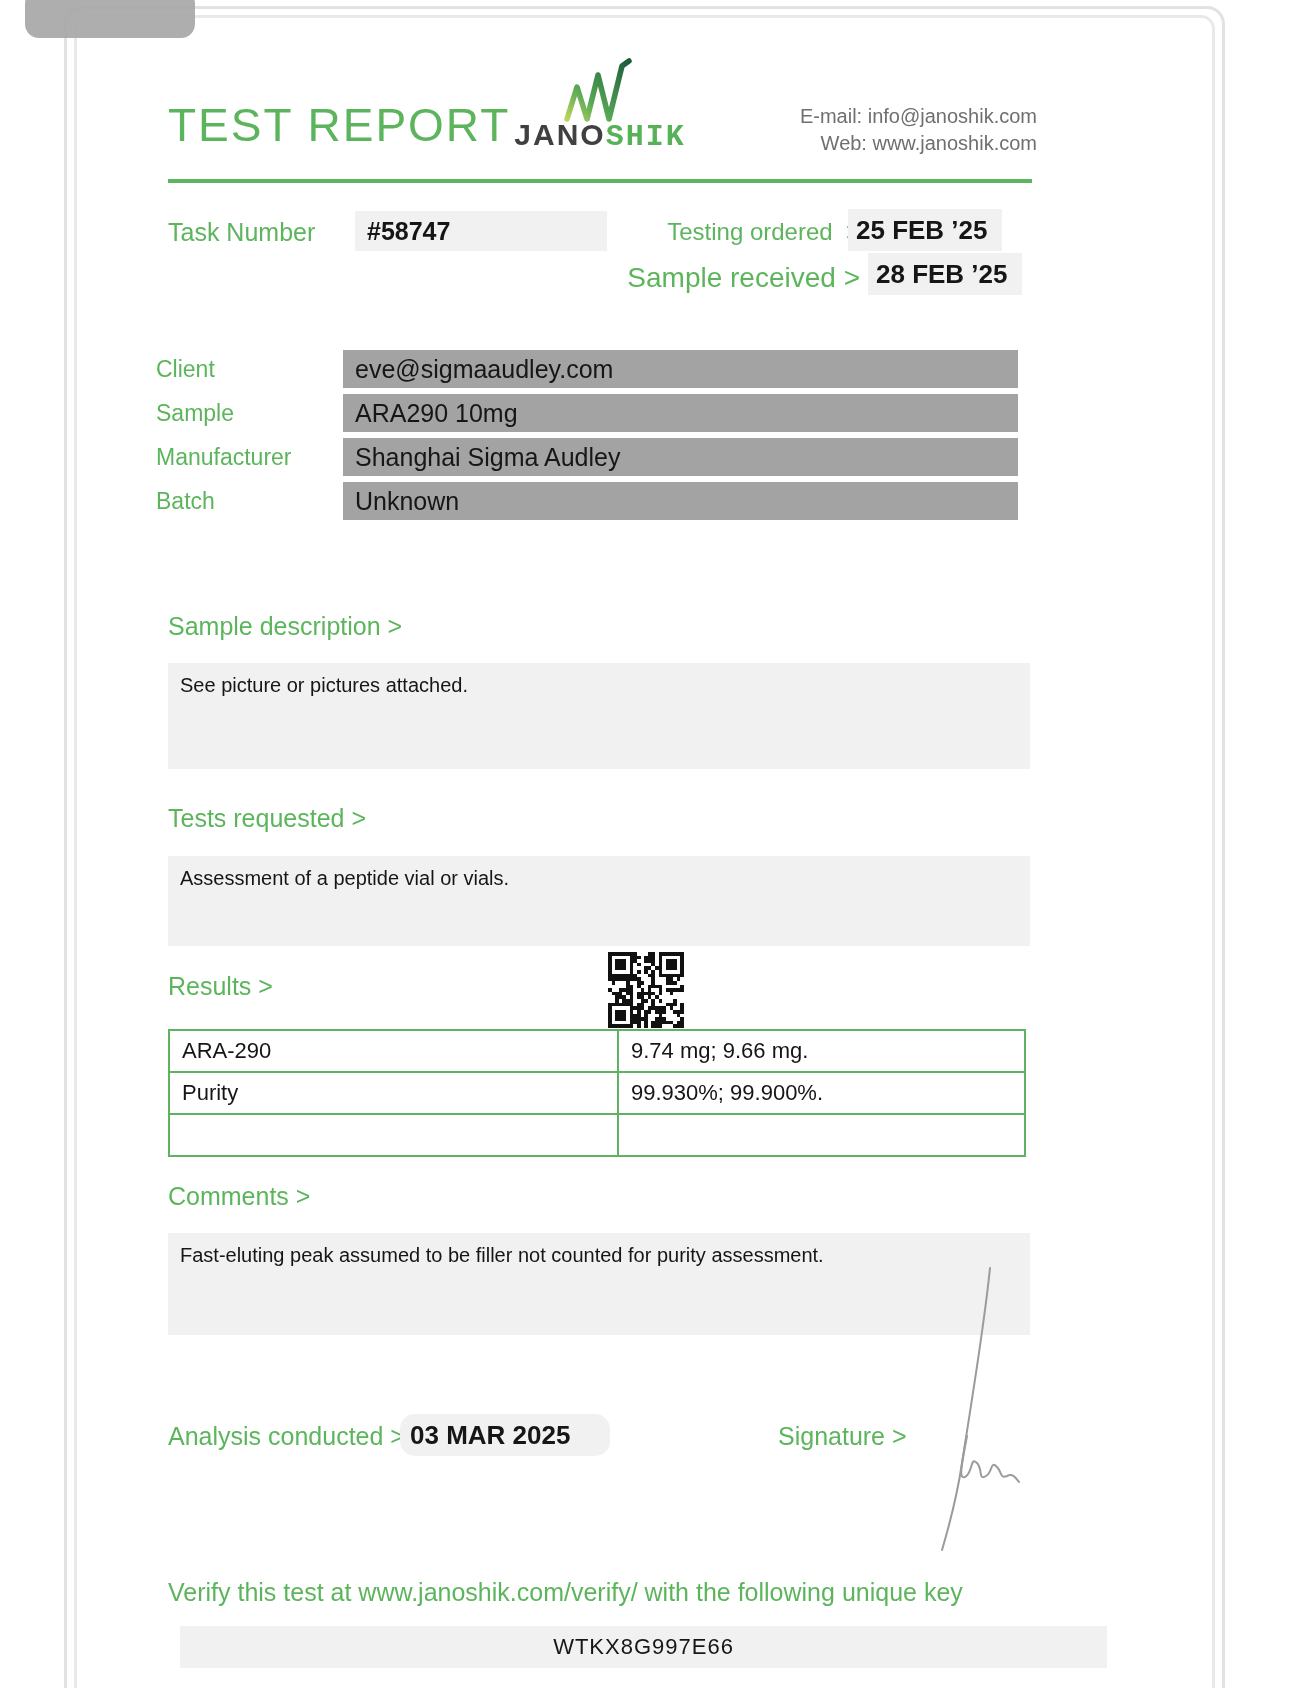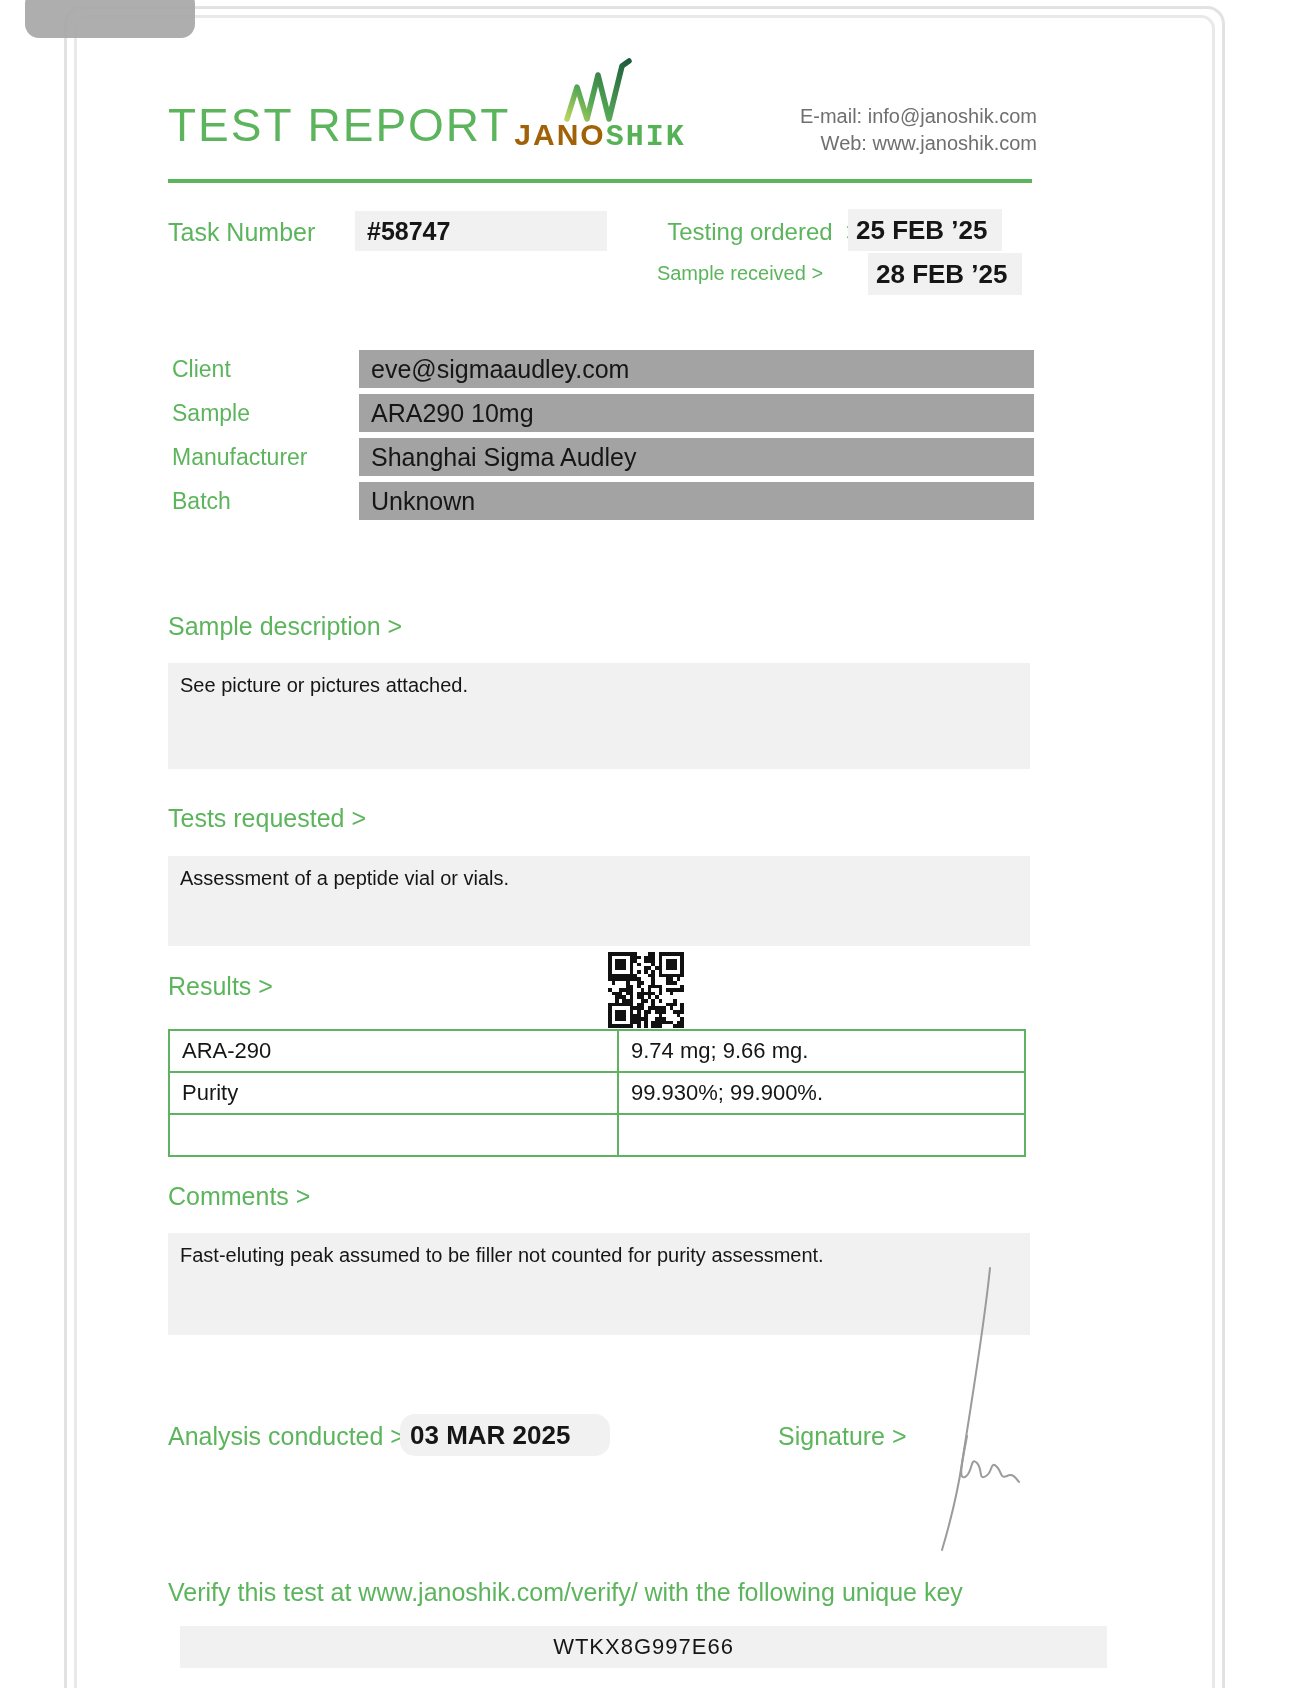--- a/index.html
+++ b/index.html
@@ -9,37 +9,37 @@
   
   .frame{position:absolute;background:#fff;border:3px solid #e2e2e2;border-radius:18px;}
   .frame.outer{left:64px;top:6px;width:1155px;height:1800px;}
   .frame.inner{left:74px;top:15px;width:1135px;height:1800px;border-color:#e9e9e9;border-radius:14px;}
   .corner-blob{position:absolute;left:25px;top:-10px;width:170px;height:48px;background:#a7a7a7;opacity:.92;border-radius:14px;}
 
   
   .title{position:absolute;left:168px;top:98px;font-size:46px;letter-spacing:2px;color:#5cb55c;font-weight:400;}
   .logo-icon{position:absolute;left:563px;top:58px;}
   .logo-text{position:absolute;left:505px;top:118px;width:190px;text-align:center;font-size:30px;font-weight:bold;letter-spacing:2px;}
-  .logo-text .dark{color:#a16207;}
+  .logo-text .dark{color:#404040;}
   .logo-text .green{color:#57b157;font-family:Liberation Mono, monospace;}
   .contact{position:absolute;right:253px;top:103px;text-align:right;font-size:20px;line-height:27px;color:#6f6f6f;}
   .rule{position:absolute;left:168px;top:179px;width:864px;height:4px;background:#5cb55c;}
 
   
   .green-label{color:#5cb55c;font-size:25px;white-space:pre;}
   .task-label{position:absolute;left:168px;top:218px;}
   .vbox{position:absolute;background:#f1f1f1;font-size:25px;font-weight:600;}
   .task-box{left:355px;top:211px;width:240px;height:40px;line-height:40px;padding-left:12px;}
   .ordered-label{position:absolute;left:620px;top:218px;width:240px;text-align:right;font-size:24px;}
   .ordered-box{left:848px;top:209px;width:146px;height:42px;line-height:42px;padding-left:8px;font-size:26px;}
-  .received-label{position:absolute;left:620px;top:262px;width:240px;text-align:center;font-size:20px;}
+  .received-label{position:absolute;left:620px;top:262px;width:240px;text-align:right;font-size:28px;}
   .received-box{left:868px;top:253px;width:146px;height:42px;line-height:42px;padding-left:8px;font-size:26px;}
 
   
-  .info-row{position:absolute;left:172px;width:862px;height:38px;}
+  .info-row{position:absolute;left:156px;width:862px;height:38px;}
   .info-row .lbl{position:absolute;left:0;top:0;line-height:38px;font-size:23px;color:#5cb55c;}
   .info-row .val{position:absolute;left:187px;top:0;width:663px;height:38px;background:#a3a3a3;line-height:38px;font-size:25px;padding-left:12px;font-weight:500;}
 
   
   .sec-head{position:absolute;left:168px;font-size:25px;color:#5cb55c;}
   .gray-box{position:absolute;left:168px;width:838px;background:#f1f1f1;font-size:20px;padding:10px 12px;line-height:24px;}
 
   
   .results-table{position:absolute;left:168px;top:1029px;width:858px;border:2px solid #5fb25f;border-collapse:collapse;}
   .results-table td{border:2px solid #5fb25f;font-size:22px;padding:0 0 0 12px;}

